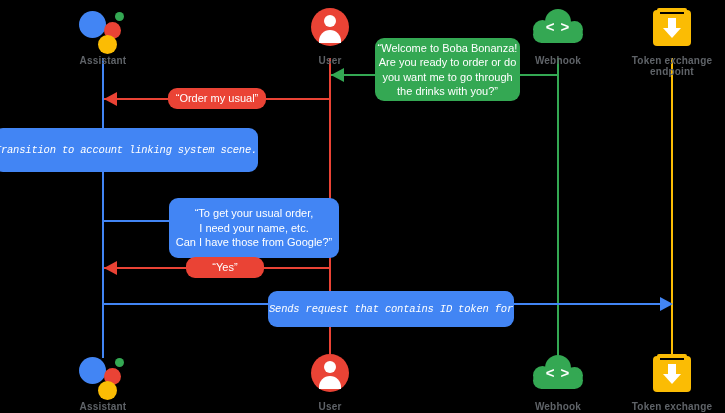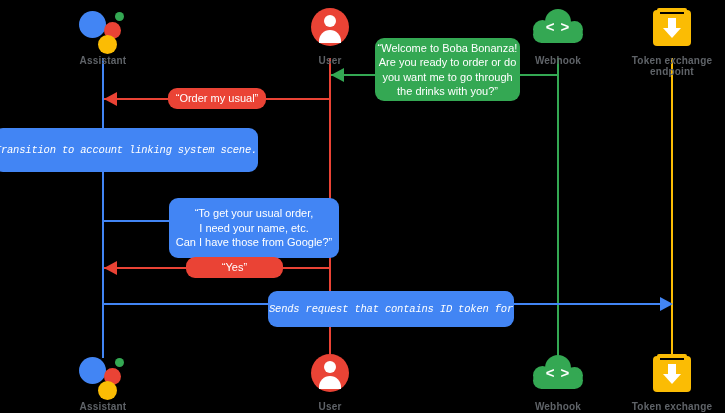--- a/index.html
+++ b/index.html
@@ -185,21 +185,21 @@
   <div class="bubble blue sans" style="left:131px;top:198px;width:170px;height:60px;margin-left:38px;">
     <div class="txt">
       <span>“To get your usual order,</span><br>
       <span>I need your name, etc.</span><br>
       <span>Can I have those from Google?”</span>
     </div>
   </div>
 
   <div class="arrow-line" style="left:104px;top:267px;width:226px;background:#EA4335;"></div>
   <div class="arrow-head left" style="left:104px;top:261px;border-right:13px solid #EA4335;"></div>
-  <div class="bubble red sans" style="left:186px;top:257px;width:97px;height:21px;">
+  <div class="bubble red sans" style="left:186px;top:257px;width:78px;height:21px;">
     <div class="txt"><span>“Yes”</span></div>
   </div>
 
   <div class="arrow-line" style="left:103px;top:303px;width:557px;background:#4285F4;"></div>
   <div class="arrow-head right" style="left:660px;top:297px;border-left:13px solid #4285F4;"></div>
   <div class="bubble blue mono" style="left:268px;top:291px;width:246px;height:36px;">
     <div class="txt">
       <span>Sends request that contains ID token for</span><br>
     </div>
   </div>

